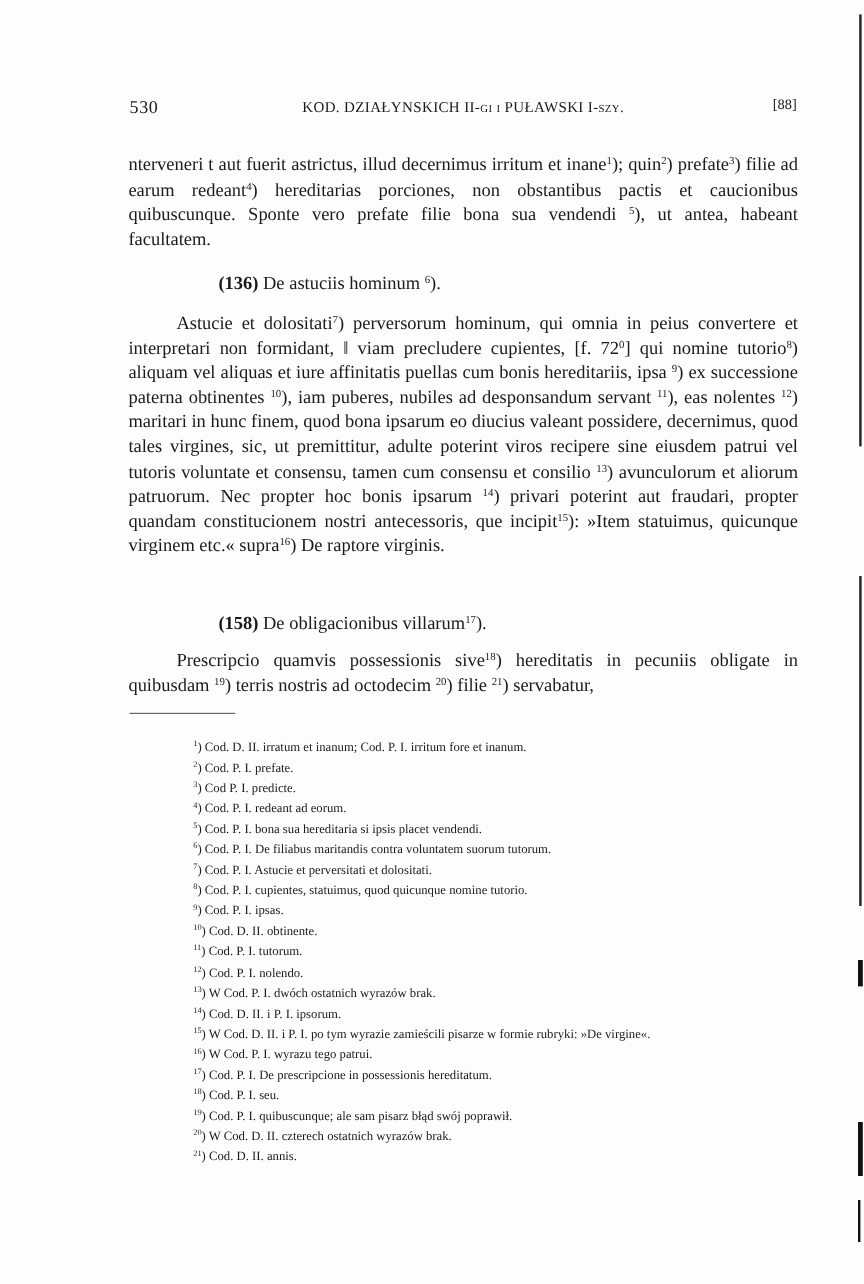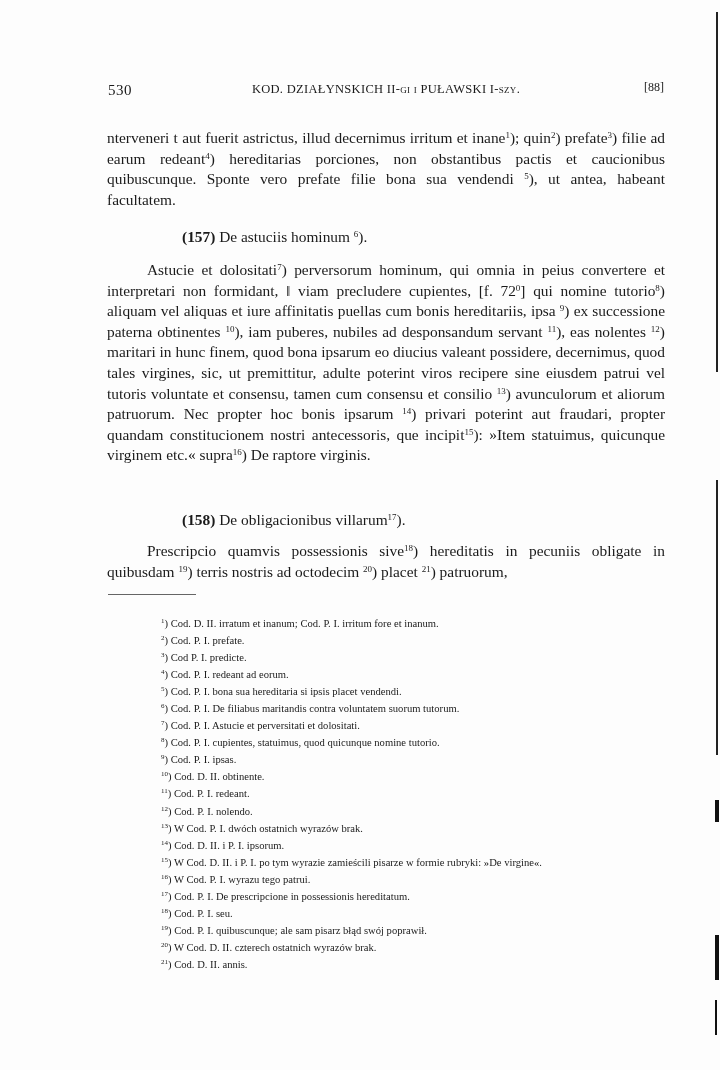--- a/index.html
+++ b/index.html
@@ -40,49 +40,49 @@
     <span class="rh-page">530</span>
     <span class="rh-title">KOD. DZIAŁYNSKICH II-gi i PUŁAWSKI I-szy.</span>
     <span class="rh-num">[88]</span>
   </div>
 
   <div class="body-text" style="top:128px;">
     <p id="para0"><span>nterveneri t aut fuerit astrictus, illud decernimus irritum et inane</span><sup>1</sup><span>); quin</span><sup>2</sup><span>) prefate</span><sup>3</sup><span>) filie ad earum redeant</span><sup>4</sup><span>) hereditarias porciones, non obstantibus pactis et caucionibus quibuscunque. Sponte vero prefate filie bona sua vendendi </span><sup>5</sup><span>), ut antea, habeant facultatem.</span></p>
   </div>
 
   <div class="heading" style="top:228px;">
-    <span class="num">(157)</span><span> De astuciis hominum </span><sup>6</sup><span>).</span>
+    <span class="num">(136)</span><span> De astuciis hominum </span><sup>6</sup><span>).</span>
   </div>
 
   <div class="body-text" style="top:260px;">
     <p class="indent" id="sec0"><span>Astucie et dolositati</span><sup>7</sup><span>) perversorum hominum, qui omnia in peius convertere et interpretari non formidant, ‖ viam precludere cupientes, [f. 72</span><sup>0</sup><span>] qui nomine tutorio</span><sup>8</sup><span>) aliquam vel aliquas et iure affinitatis puellas cum bonis hereditariis, ipsa </span><sup>9</sup><span>) ex successione paterna obtinentes </span><sup>10</sup><span>), iam puberes, nubiles ad desponsandum servant </span><sup>11</sup><span>), eas nolentes </span><sup>12</sup><span>) maritari in hunc finem, quod bona ipsarum eo diucius valeant possidere, decernimus, quod tales virgines, sic, ut premittitur, adulte poterint viros recipere sine eiusdem patrui vel tutoris voluntate et consensu, tamen cum consensu et consilio </span><sup>13</sup><span>) avunculorum et aliorum patruorum. Nec propter hoc bonis ipsarum </span><sup>14</sup><span>) privari poterint aut fraudari, propter quandam constitucionem nostri antecessoris, que incipit</span><sup>15</sup><span>): »Item statuimus, quicunque virginem etc.« supra</span><sup>16</sup><span>) De raptore virginis.</span></p>
   </div>
 
   <div class="heading" style="top:511px;">
     <span class="num">(158)</span><span> De obligacionibus villarum</span><sup>17</sup><span>).</span>
   </div>
 
   <div class="body-text" style="top:541px;">
-    <p class="indent" id="sec1"><span>Prescripcio quamvis possessionis sive</span><sup>18</sup><span>) hereditatis in pecuniis obligate in quibusdam </span><sup>19</sup><span>) terris nostris ad octodecim </span><sup>20</sup><span>) placet </span><sup>21</sup><span>) patruorum,</span></p>
+    <p class="indent" id="sec1"><span>Prescripcio quamvis possessionis sive</span><sup>18</sup><span>) hereditatis in pecuniis obligate in quibusdam </span><sup>19</sup><span>) terris nostris ad octodecim </span><sup>20</sup><span>) filie </span><sup>21</sup><span>) servabatur,</span></p>
   </div>
 
   <div class="rule"></div>
 
   <div class="footnotes" id="footnotes">
       <div class="fn"><sup>1</sup><span>) Cod. D. II. irratum et inanum; Cod. P. I. irritum fore et inanum.</span></div>
       <div class="fn"><sup>2</sup><span>) Cod. P. I. prefate.</span></div>
       <div class="fn"><sup>3</sup><span>) Cod P. I. predicte.</span></div>
       <div class="fn"><sup>4</sup><span>) Cod. P. I. redeant ad eorum.</span></div>
       <div class="fn"><sup>5</sup><span>) Cod. P. I. bona sua hereditaria si ipsis placet vendendi.</span></div>
       <div class="fn"><sup>6</sup><span>) Cod. P. I. De filiabus maritandis contra voluntatem suorum tutorum.</span></div>
       <div class="fn"><sup>7</sup><span>) Cod. P. I. Astucie et perversitati et dolositati.</span></div>
       <div class="fn"><sup>8</sup><span>) Cod. P. I. cupientes, statuimus, quod quicunque nomine tutorio.</span></div>
       <div class="fn"><sup>9</sup><span>) Cod. P. I. ipsas.</span></div>
       <div class="fn"><sup>10</sup><span>) Cod. D. II. obtinente.</span></div>
-      <div class="fn"><sup>11</sup><span>) Cod. P. I. redeant.</span></div>
+      <div class="fn"><sup>11</sup><span>) Cod. P. I. tutorum.</span></div>
       <div class="fn"><sup>12</sup><span>) Cod. P. I. nolendo.</span></div>
       <div class="fn"><sup>13</sup><span>) W Cod. P. I. dwóch ostatnich wyrazów brak.</span></div>
       <div class="fn"><sup>14</sup><span>) Cod. D. II. i P. I. ipsorum.</span></div>
       <div class="fn wrap"><sup>15</sup><span>) W Cod. D. II. i P. I. po tym wyrazie zamieścili pisarze w formie rubryki: »De virgine«.</span></div>
       <div class="fn"><sup>16</sup><span>) W Cod. P. I. wyrazu tego patrui.</span></div>
       <div class="fn"><sup>17</sup><span>) Cod. P. I. De prescripcione in possessionis hereditatum.</span></div>
       <div class="fn"><sup>18</sup><span>) Cod. P. I. seu.</span></div>
       <div class="fn"><sup>19</sup><span>) Cod. P. I. quibuscunque; ale sam pisarz błąd swój poprawił.</span></div>
       <div class="fn"><sup>20</sup><span>) W Cod. D. II. czterech ostatnich wyrazów brak.</span></div>
       <div class="fn"><sup>21</sup><span>) Cod. D. II. annis.</span></div>

